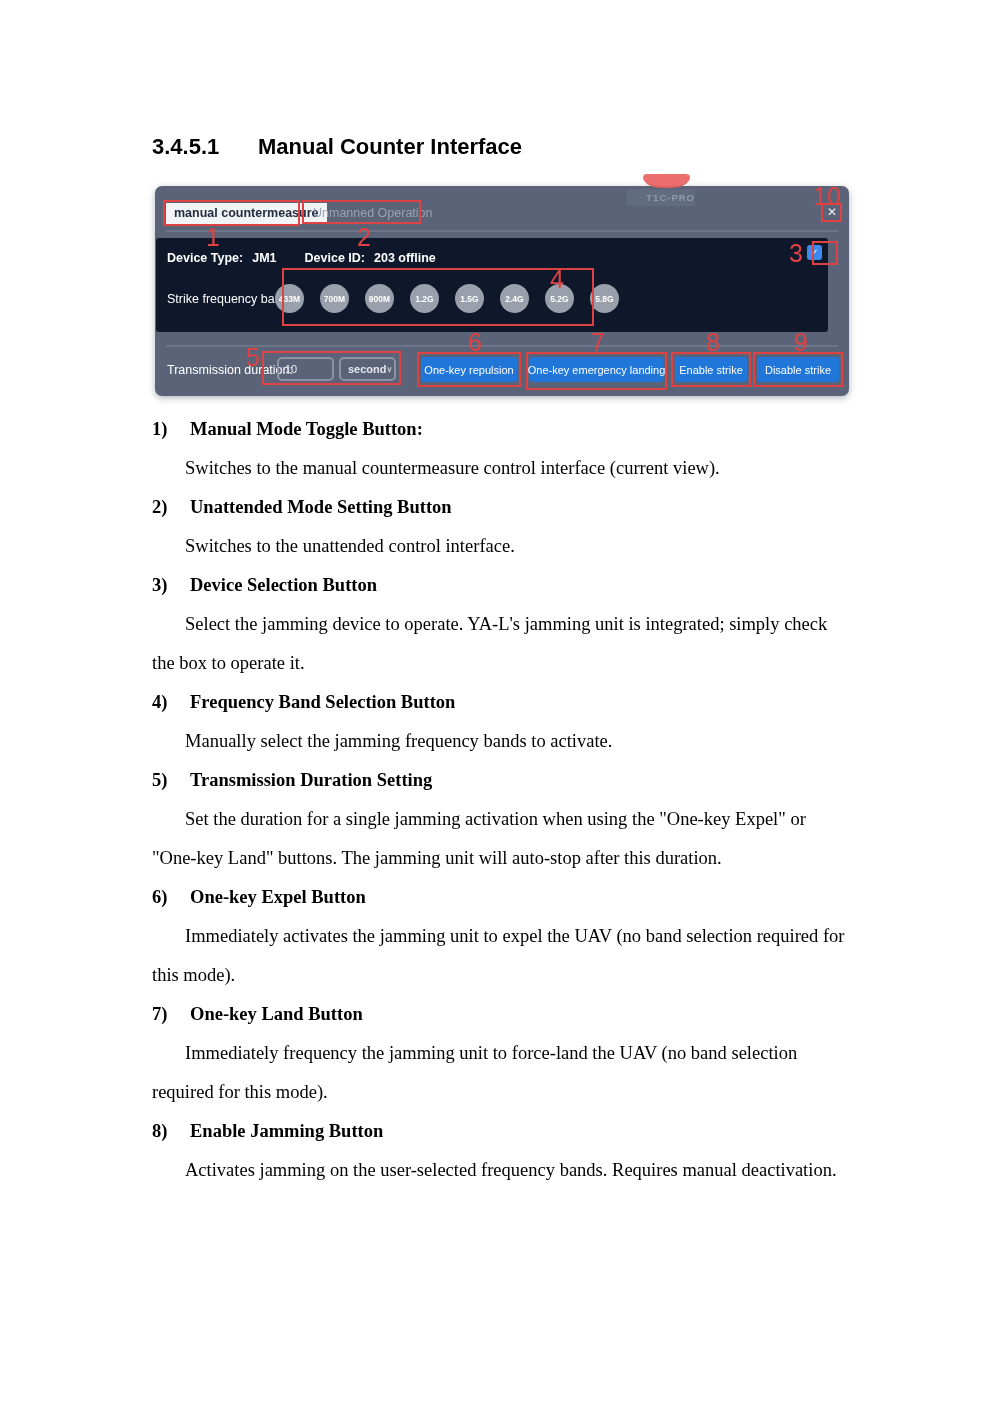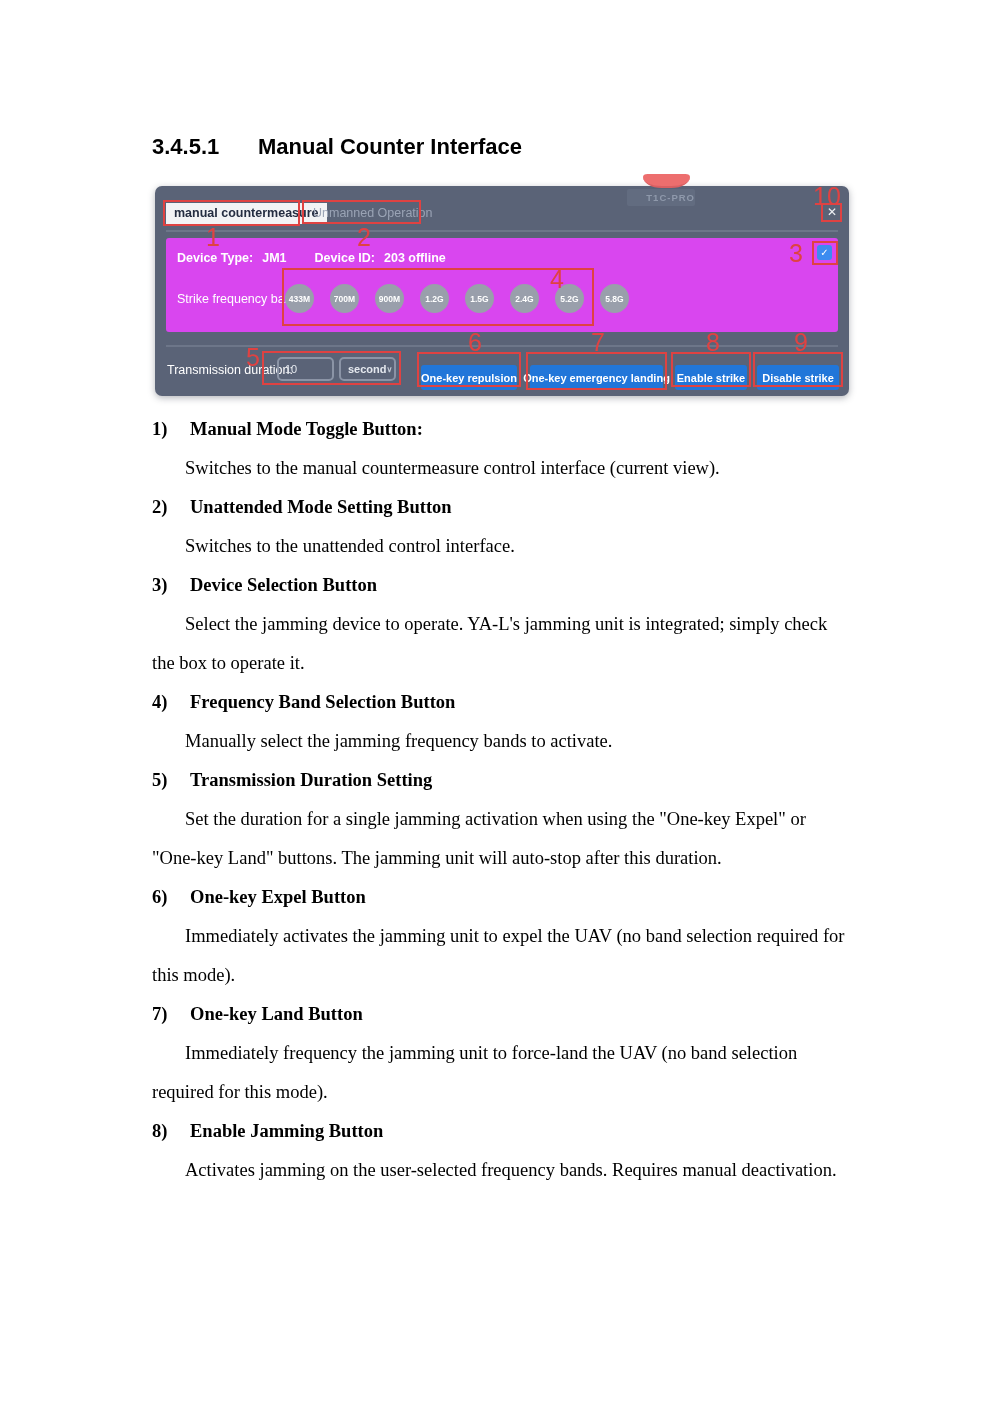--- a/index.html
+++ b/index.html
@@ -46,22 +46,22 @@
   .tab-active {
     left:11px; padding:0 8px; background:#f2f3f5; color:#242d41; font-weight:bold;
   }
   .tab-inactive {
     left:153px; padding:0 5px; color:#9aa3b5;
   }
   .sep { position:absolute; left:11px; width:672px; height:2px; background:#6d7689; }
   .sep1 { top:44px; } .sep2 { top:159px; }
 
   .inner {
-    position:absolute; left:11px; top:52px; width:672px; height:94px;
-    background:#d946ef; border-radius:3px;
+    position:absolute; left:1px; top:52px; width:672px; height:94px;
+    background:#0f172a; border-radius:3px;
   }
   .device-row {
     position:absolute; left:11px; top:13px; display:flex; align-items:baseline;
     color:#ffffff; font-size:12.5px; font-weight:bold; white-space:nowrap;
   }
   .device-row .gap-sm { margin-left:9px; }
   .device-row .gap-lg { margin-left:28px; }
   .checkbox {
     position:absolute; left:651px; top:7px; width:15px; height:15px;
     background:#3c8cf0; border-radius:3px; color:#fff; font-size:10px;
@@ -87,25 +87,24 @@
   .dur-select {
     position:absolute; left:184px; top:171px; width:57px; height:24px;
     border:2px solid #8b94a6; border-radius:5px; color:#e4e8ee; font-size:11px;
     display:flex; align-items:center; justify-content:space-between;
     padding:0 5px 0 7px; font-weight:bold; cursor:pointer;
   }
   .dur-select .chev { font-size:8px; color:#c3c9d4; }
 
   .btn {
     position:absolute; top:171px; height:25px; background:#2176d9;
-    border-radius:3px; color:#ffffff; font-size:11px; font-weight:bold;
+    border-radius:3px; color:#ffffff; font-size:11px; font-weight:normal;
     display:flex; align-items:center; justify-content:center;
     white-space:nowrap; cursor:pointer; border:none;
     font-family:"Liberation Sans", sans-serif;
-    margin-top:8px;
   }
   .btn1 { left:266px; width:96px; }
   .btn2 { left:375px; width:133px; }
   .btn3 { left:520px; width:72px; }
   .btn4 { left:602px; width:82px; }
 
   
   .ann-rect { position:absolute; border:2px solid #df4242; pointer-events:none; }
   .r1  { left:8px;   top:14px;  width:137px; height:26px; }
   .r2  { left:147px; top:14px;  width:119px; height:24px; }

